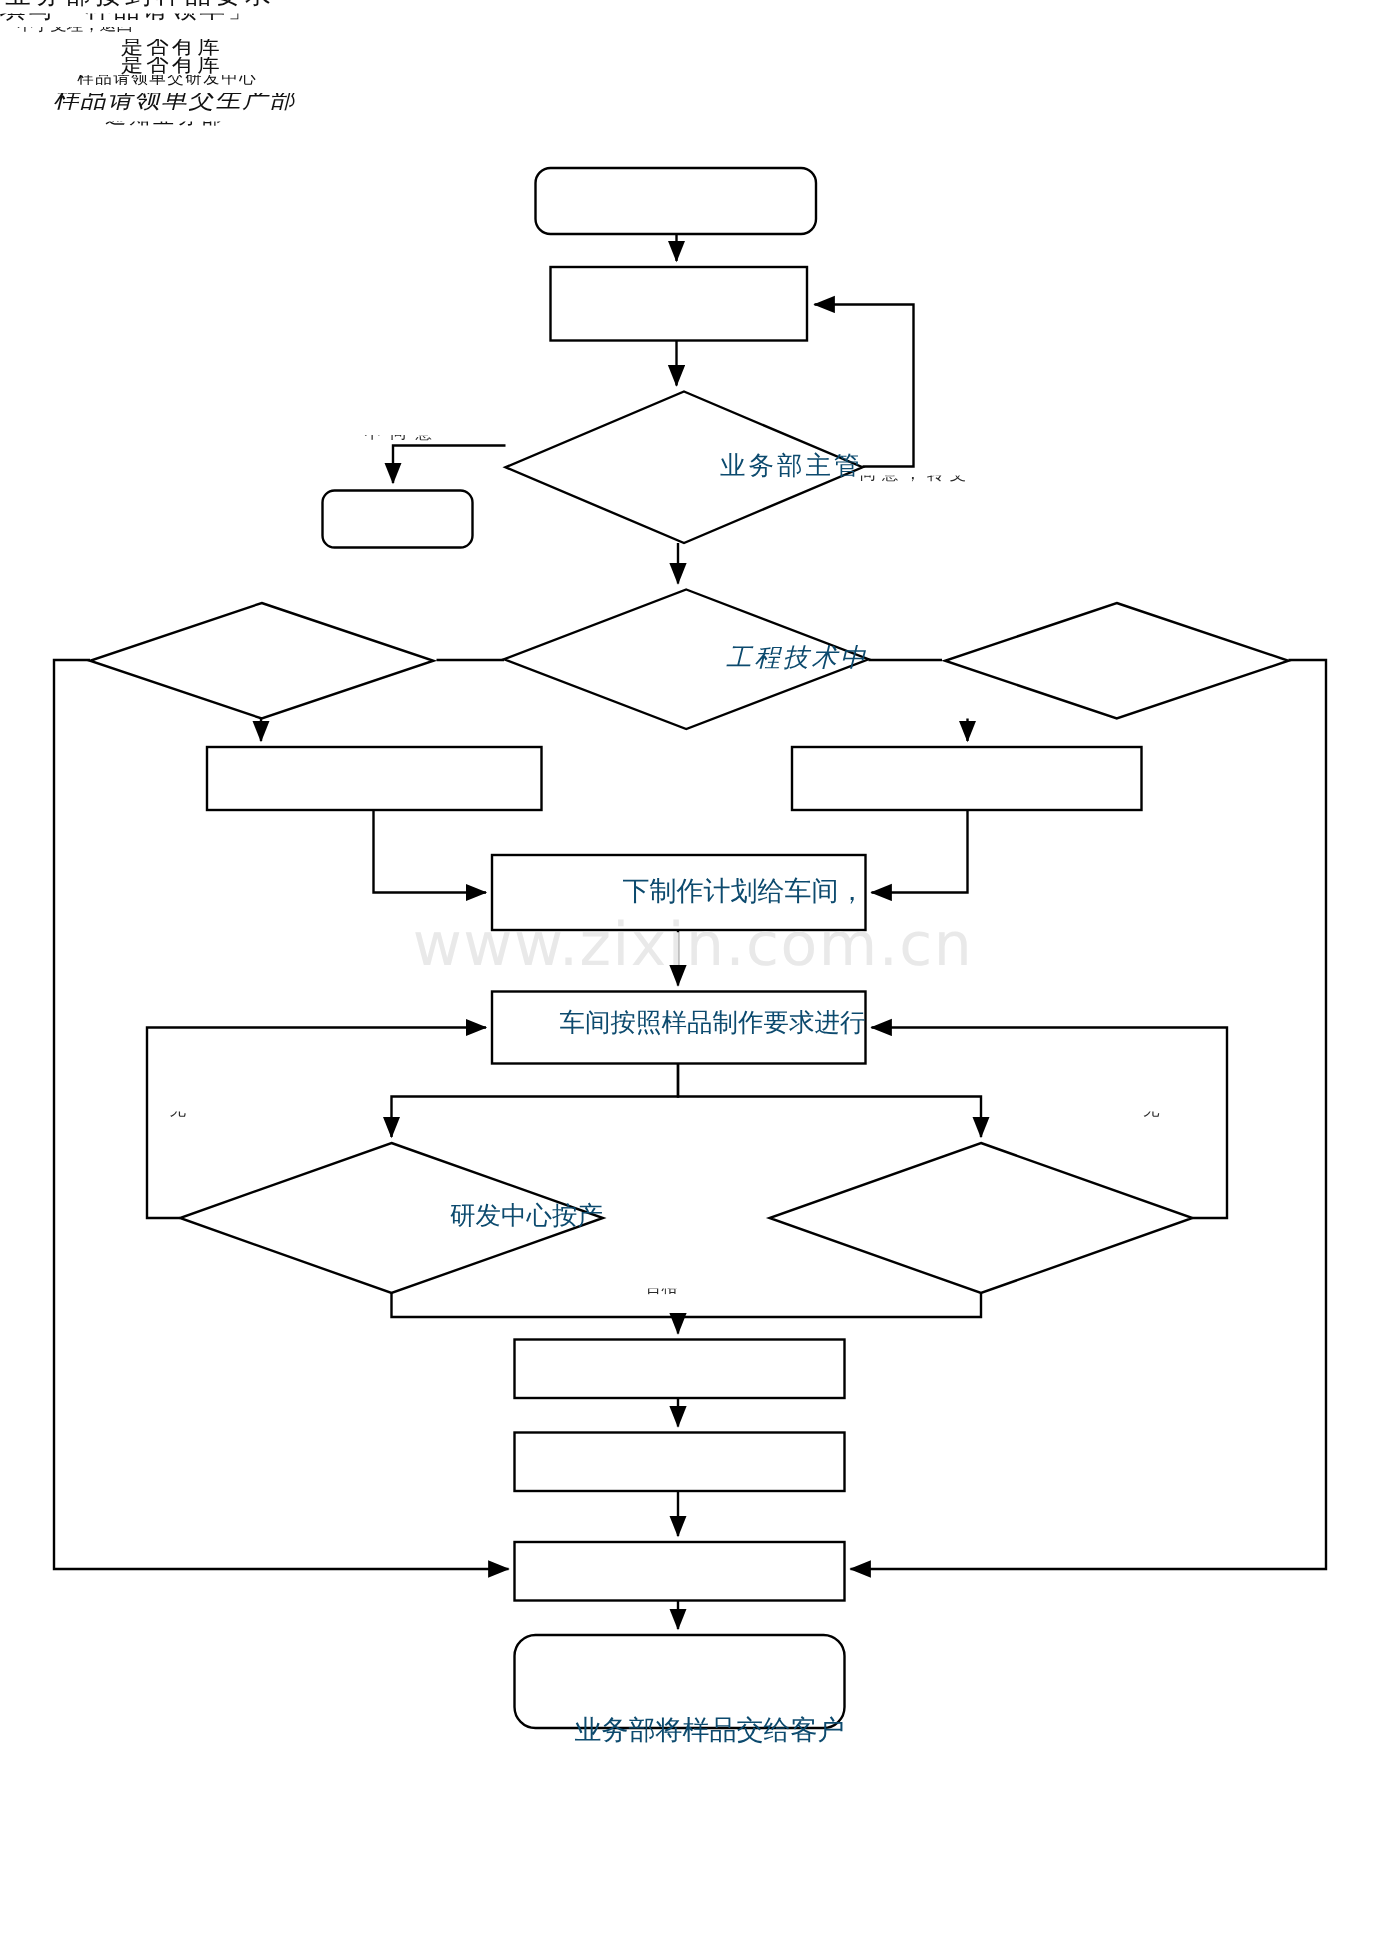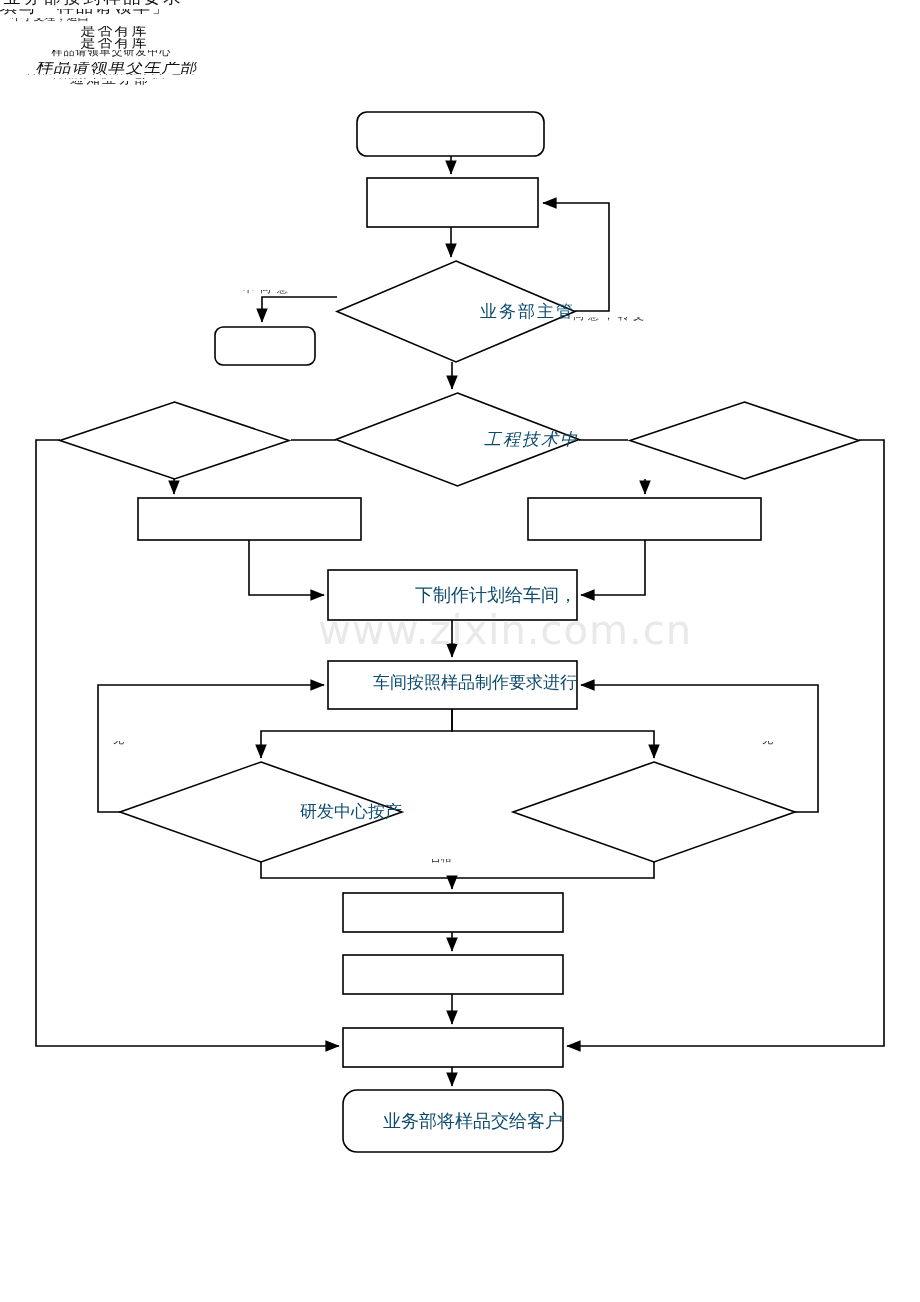--- a/index.html
+++ b/index.html
@@ -23,21 +23,21 @@
     left: 0;
     top: 0;
     width: 920px;
     height: 1302px;
   }
   .watermark {
     position: absolute;
     left: 232px;
     top: 607px;
     width: 460px;
-    text-align: right;
+    text-align: center;
     font-family: "DejaVu Sans", "Liberation Sans", sans-serif;
     font-size: 40px;
     letter-spacing: 1px;
     color: #e9e9e9;
     user-select: none;
     pointer-events: none;
     white-space: nowrap;
     z-index: 1;
   }
   .node-label {
@@ -222,21 +222,21 @@
   </div>
 
   <div class="clip-band" style="left:343px; top:984px; width:220px; height:3px;">
     <span class="inner" style="font-size:13px; top:-12px;">样品标识并登记入库</span>
   </div>
 
   <div class="clip-band" style="left:343px; top:1053px; width:220px; height:5px;">
     <span class="inner" style="font-size:14px; top:-10px; letter-spacing:2px;">通知业务部</span>
   </div>
 
-  <div class="node-label" style="left:343px; top:1112px; width:220px; font-size:18px;">业务部将样品交给客户</div>
+  <div class="node-label" style="left:343px; top:1145px; width:220px; font-size:18px;">业务部将样品交给客户</div>
 
   <div class="edge-label" style="left:243px; top:290px; width:92px; height:5px;">
     <span class="inner" style="top:-7px; letter-spacing:6px;">不同意</span>
   </div>
 
   <div class="edge-label" style="left:573px; top:317px; width:92px; height:5px;">
     <span class="inner" style="top:-7px; letter-spacing:4px;">同意，转交</span>
   </div>
 
   <div class="edge-label" style="left:113px; top:741px; width:40px; height:4px;">

